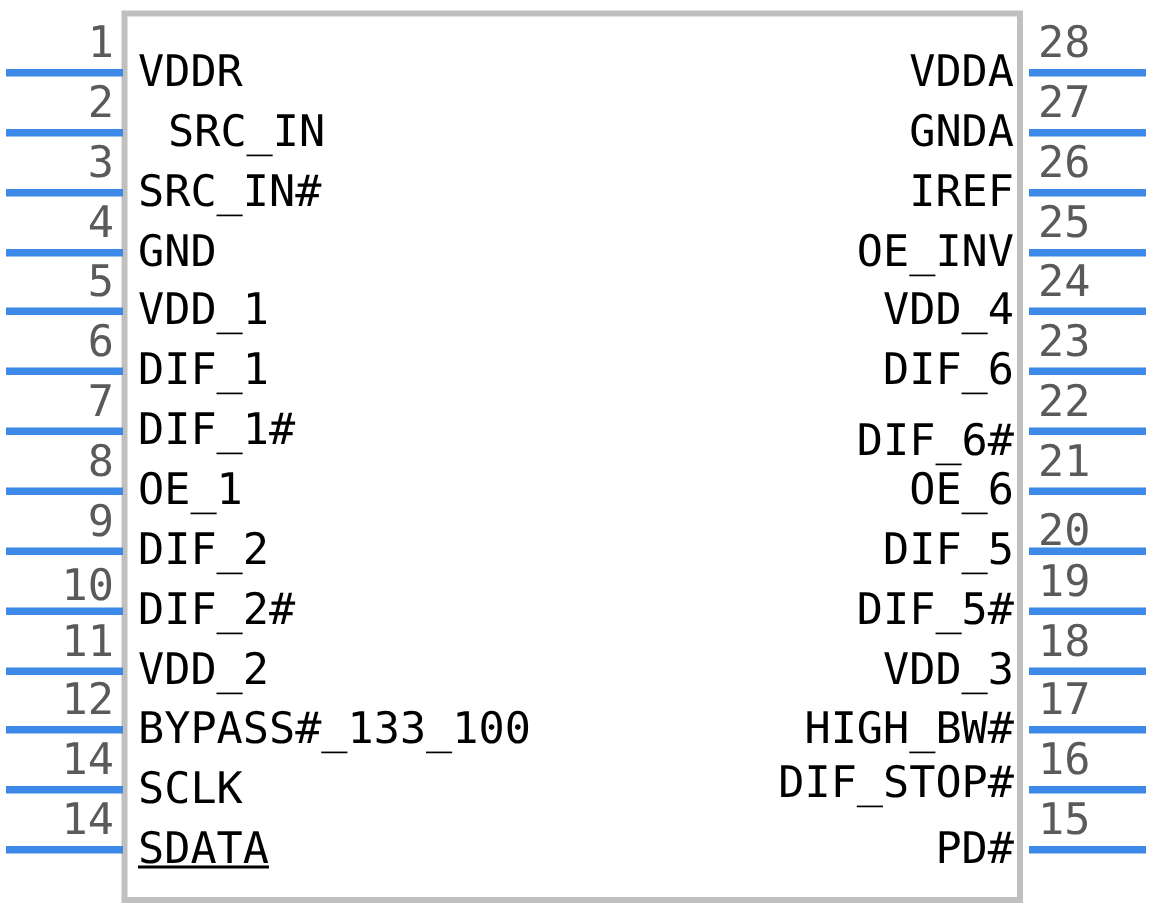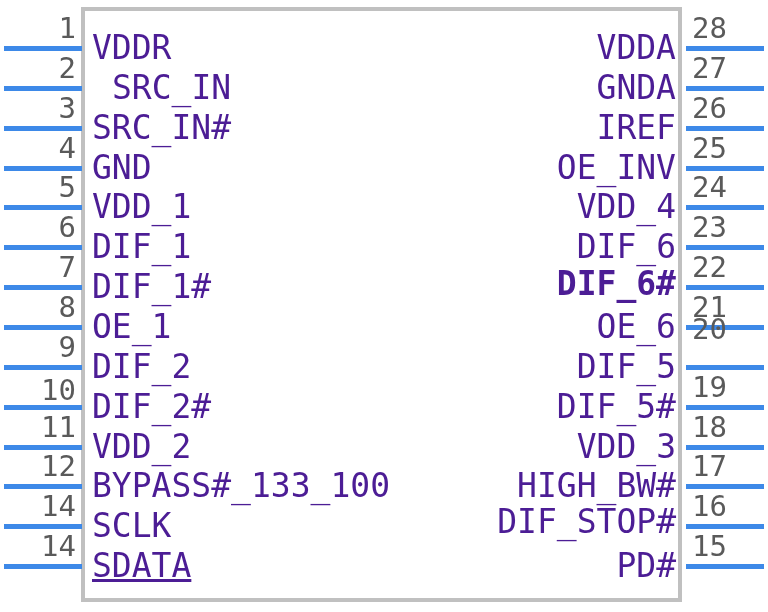--- a/index.html
+++ b/index.html
@@ -41,22 +41,22 @@
     font-size: 29px;
     line-height: 29px;
     font-family: "DejaVu Sans Mono", "Liberation Mono", monospace;
     white-space: nowrap;
   }
   .pin-number.left  { right: 692px; text-align: right; }
   .pin-number.right { left: 692px;  text-align: left; }
   
   .pin-label {
     position: absolute;
-    color: #4c1d95;
-    font-size: 33px;
+    color: #000000;
+    font-size: 29px;
     line-height: 29px;
     letter-spacing: 0px;
     font-family: "DejaVu Sans Mono", "Liberation Mono", monospace;
     white-space: pre;
   }
   .pin-label.left  { left: 92px; text-align: left; }
   .pin-label.right { right: 92px; text-align: right; }
 </style>
 </head>
 <body>
@@ -123,26 +123,26 @@
       <div class="pin-number right" style="top: 133.55px;">25</div>
       <div class="pin-label right" style="top: 152.55px;">OE_INV</div>
       <div class="pin-line right" style="top: 205.4px;"></div>
       <div class="pin-number right" style="top: 173.4px;">24</div>
       <div class="pin-label right" style="top: 192.4px;">VDD_4</div>
       <div class="pin-line right" style="top: 245.25px;"></div>
       <div class="pin-number right" style="top: 213.25px;">23</div>
       <div class="pin-label right" style="top: 232.25px;">DIF_6</div>
       <div class="pin-line right" style="top: 285.1px;"></div>
       <div class="pin-number right" style="top: 253.1px;">22</div>
-      <div class="pin-label right" style="top: 269px; font-weight: bold;">DIF_6#</div>
+      <div class="pin-label right" style="top: 279px;">DIF_6#</div>
       <div class="pin-line right" style="top: 324.95px;"></div>
       <div class="pin-number right" style="top: 292.95px;">21</div>
       <div class="pin-label right" style="top: 311.95px;">OE_6</div>
       <div class="pin-line right" style="top: 364.8px;"></div>
-      <div class="pin-number right" style="top: 315px; text-align: right;">20</div>
+      <div class="pin-number right" style="top: 339px; text-align: right;">20</div>
       <div class="pin-label right" style="top: 351.8px;">DIF_5</div>
       <div class="pin-line right" style="top: 404.65px;"></div>
       <div class="pin-number right" style="top: 372.65px;">19</div>
       <div class="pin-label right" style="top: 391.65px;">DIF_5#</div>
       <div class="pin-line right" style="top: 444.5px;"></div>
       <div class="pin-number right" style="top: 412.5px;">18</div>
       <div class="pin-label right" style="top: 431.5px;">VDD_3</div>
       <div class="pin-line right" style="top: 484.35px;"></div>
       <div class="pin-number right" style="top: 452.35px; text-align: center;">17</div>
       <div class="pin-label right" style="top: 471.35px;">HIGH_BW#</div>

